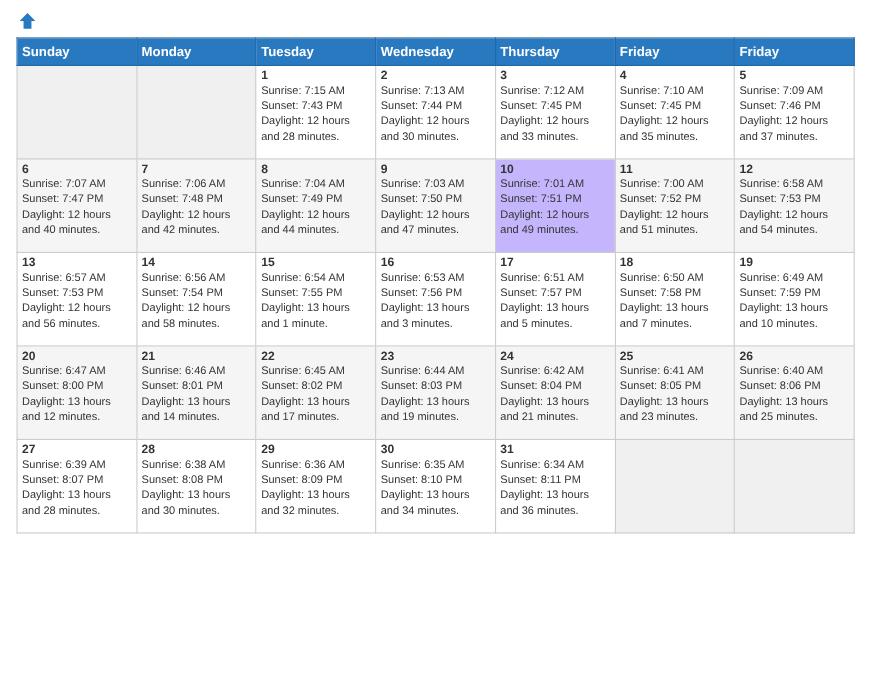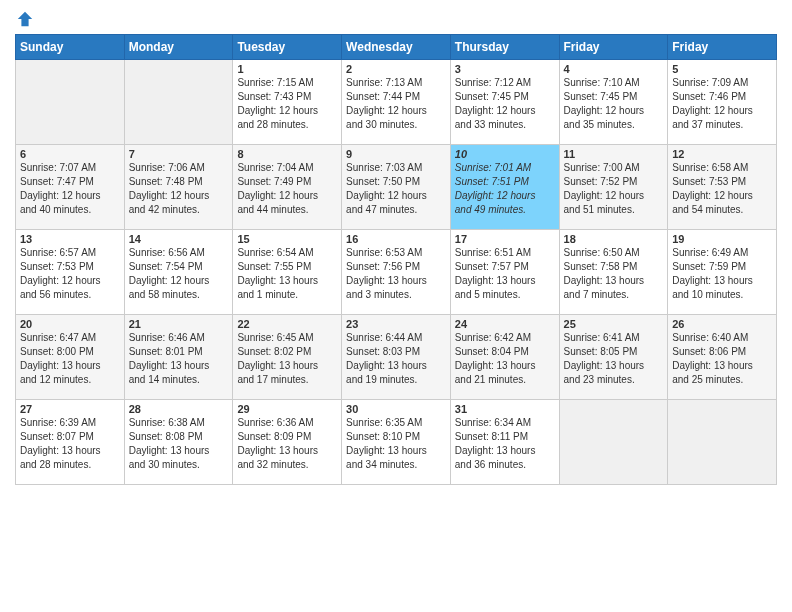--- a/index.html
+++ b/index.html
@@ -171,21 +171,21 @@
             <div class="day-info">Sunrise: 7:06 AM<br>Sunset: 7:48 PM<br>Daylight: 12 hours and 42 minutes.</div>
           </td>
           <td style="background: rgb(245, 245, 245);">
             <span class="day-number">8</span>
             <div class="day-info">Sunrise: 7:04 AM<br>Sunset: 7:49 PM<br>Daylight: 12 hours and 44 minutes.</div>
           </td>
           <td style="background: rgb(245, 245, 245);">
             <span class="day-number">9</span>
             <div class="day-info">Sunrise: 7:03 AM<br>Sunset: 7:50 PM<br>Daylight: 12 hours and 47 minutes.</div>
           </td>
-          <td style="background: #7dd3fc; font-style: italic;">
+          <td style="background: #c4b5fd;">
             <span class="day-number">10</span>
             <div class="day-info">Sunrise: 7:01 AM<br>Sunset: 7:51 PM<br>Daylight: 12 hours and 49 minutes.</div>
           </td>
           <td style="background: rgb(245, 245, 245);">
             <span class="day-number">11</span>
             <div class="day-info">Sunrise: 7:00 AM<br>Sunset: 7:52 PM<br>Daylight: 12 hours and 51 minutes.</div>
           </td>
           <td style="background: rgb(245, 245, 245);">
             <span class="day-number">12</span>
             <div class="day-info">Sunrise: 6:58 AM<br>Sunset: 7:53 PM<br>Daylight: 12 hours and 54 minutes.</div>

